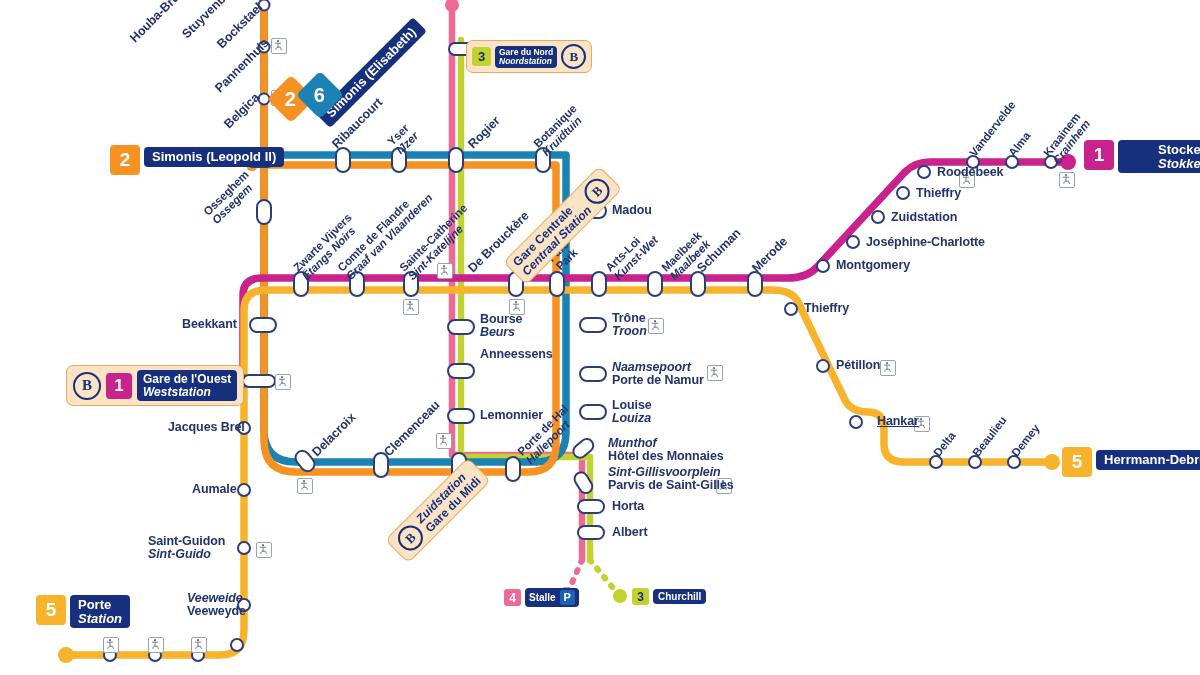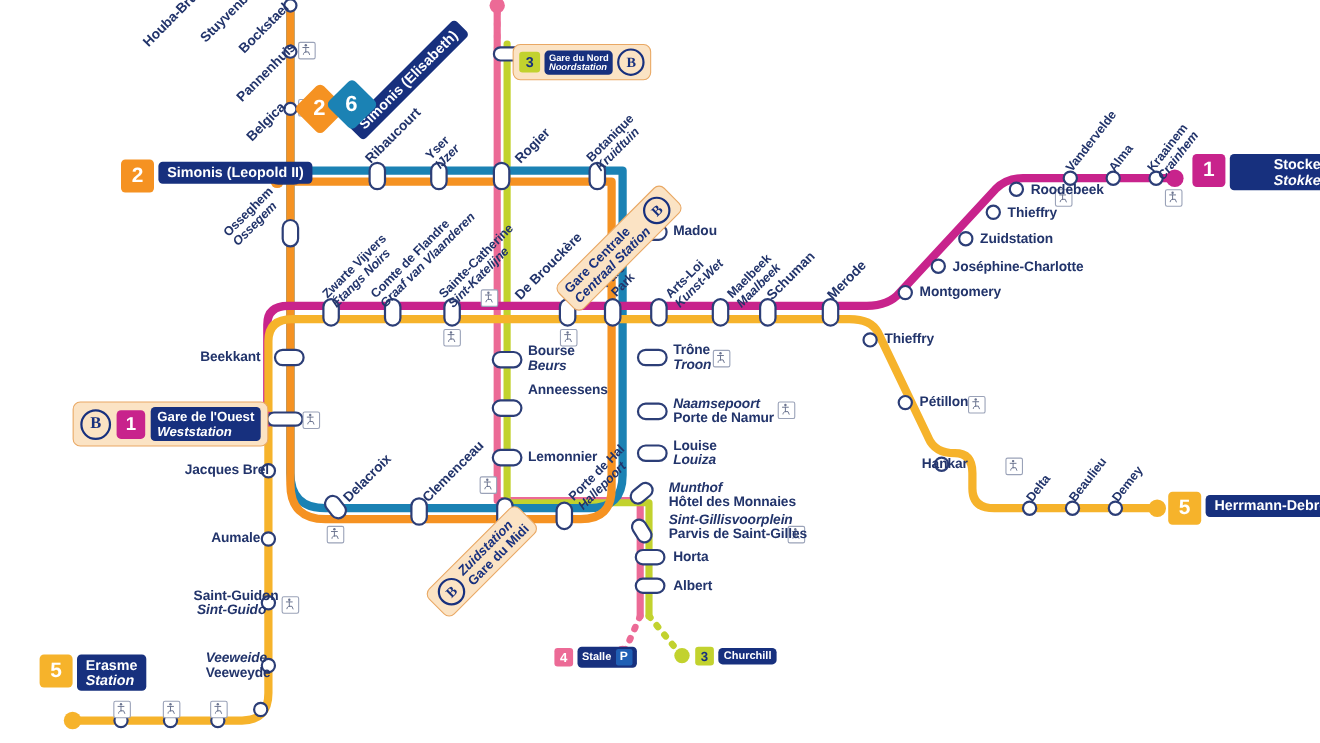--- a/index.html
+++ b/index.html
@@ -387,28 +387,28 @@
     <span>Zuidstation</span></div>
   <div class="lbl" style="left:916px;top:187px;">
     <span>Thieffry</span></div>
   <div class="lbl" style="left:937px;top:166px;">
     <span>Roodebeek</span></div>
 
   <div class="lbl" style="left:804px;top:302px;text-align:center;">
     <span>Thieffry</span></div>
   <div class="lbl" style="left:836px;top:359px;">
     <span>Pétillon</span></div>
-  <div class="lbl" style="left:838px;top:415px;">
+  <div class="lbl" style="left:877px;top:415px;text-decoration:underline;">
     <span>Hankar</span></div>
 
   <div class="lbl" style="left:168px;top:421px;text-align:right;width:62px;">
     <span>Jacques Brel</span></div>
   <div class="lbl" style="left:192px;top:483px;">
     <span>Aumale</span></div>
-  <div class="lbl" style="left:176px;top:535px;text-align:right;width:66px;">
+  <div class="lbl" style="left:148px;top:535px;text-align:left;width:66px;">
     <span>Saint-Guidon</span>
     <span class="it">Sint-Guido</span></div>
   <div class="lbl" style="left:187px;top:592px;text-align:right;width:44px;">
     <span class="it">Veeweide</span>
     <span>Veeweyde</span></div>
   <div class="lbl" style="left:250px;top:675px;margin-top:12px;">
     <span>Bizet</span></div>
 
   <div class="badge" style="left:110px;top:145px;background:#f59222;">
     <span>2</span>
@@ -435,21 +435,21 @@
   <div class="badge" style="left:1062px;top:447px;background:#f6b32b;">
     <span>5</span>
     </div>
   <div class="plate" style="left:1096px;top:450px;">
     <span>Herrmann-Debroux</span></div>
 
   <div class="badge" style="left:36px;top:595px;background:#f6b32b;">
     <span>5</span>
     </div>
   <div class="plate" style="left:70px;top:595px;">
-    <span>Erasme</span>
+    <span>Porte</span>
     <span class="it">Station</span></div>
 
   <div class="beigebox" style="left:66px;top:365px;">
     <div class="bsym">B</div>
     <div class="badge sq" style="position:relative;left:0;top:0;width:26px;height:26px;font-size:17px;background:#c8238c;">
       <span>1</span>
       </div>
     <div class="plate small" style="position:relative;left:0;top:0;font-size:12px;line-height:12.5px;padding:3px 6px;">
       <span>Gare de l'Ouest</span>
       <span class="it">Weststation</span></div>

